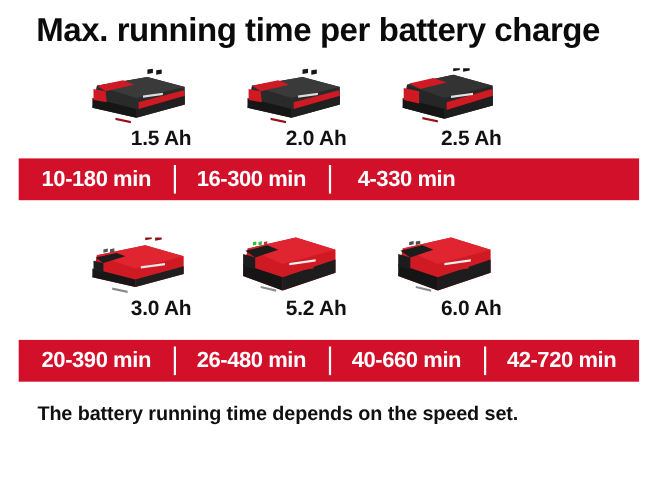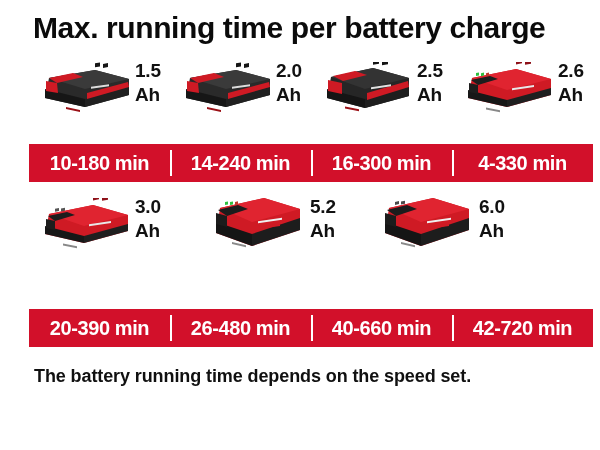--- a/index.html
+++ b/index.html
@@ -41,42 +41,43 @@
   
   .batt-row {
     position: absolute;
     left: 18px;
     width: 564px;
     display: flex;
   }
   .batt-cell {
     width: 141px;
     display: flex;
-    align-items: flex-start;
+    flex-direction: column;
+    align-items: flex-end;
     justify-content: flex-end;
   }
   .batt-art {
     height: 56px;
     display: flex;
     align-items: flex-end;
     justify-content: center;
   }
   .batt-label {
     font-size: 19px;
     font-weight: bold;
     line-height: 24px;
     color: #111111;
     margin-top: 1px;
     letter-spacing: -0.2px;
   }
 
   
   .minutes-bar {
     position: absolute;
-    left: 14px;
+    left: 2px;
     width: 564px;
     height: 38px;
     background: #d2102a;
     display: flex;
     align-items: center;
   }
   .minutes-cell {
     width: 141px;
     text-align: center;
     color: #ffffff;
@@ -182,54 +183,30 @@
             <rect x="58" y="9" width="6" height="4" fill="#141414" transform="skewY(-10)"></rect>
             <rect x="67" y="11" width="6" height="4" fill="#141414" transform="skewY(-10)"></rect>
             <rect x="56" y="33" width="20" height="2" fill="#e2e2e2" transform="skewY(-8)"></rect>
             <rect x="30" y="38" width="14" height="2" fill="#9a1016" transform="skewY(12)"></rect>
           </g>
         </svg>
       </div>
       <div class="batt-label">2.5 Ah</div>
     </div>
 
-    <div class="batt-cell">
-      <div class="batt-art">
-        <svg class="batt-svg" width="102" height="52" viewBox="0 0 102 52" aria-hidden="true">
-          <g>
-            <path d="M16 16 L60 7 L95 17 L95 33 L51 45 L12 36 Z" fill="#cf1a24"></path>
-            <path d="M16 16 L60 7 L95 17 L51 28 Z" fill="#e02430"></path>
-            <path d="M12 28 L51 38 L51 45 L12 36 Z" fill="#171717"></path>
-            <path d="M51 38 L95 26 L95 33 L51 45 Z" fill="#1f1f1f"></path>
-
-            <path d="M15 18 L34 14 L42 17 L22 23 Z" fill="#1d1d1d"></path>
-            <path d="M13 21 L22 23 L22 32 L13 30 Z" fill="#1d1d1d"></path>
-            <rect x="20" y="15" width="3" height="3" fill="#2fbf3f" transform="skewY(-11)"></rect>
-            <rect x="25" y="16" width="3" height="3" fill="#2fbf3f" transform="skewY(-11)"></rect>
-            <rect x="30" y="17" width="3" height="3" fill="#c0392b" transform="skewY(-11)"></rect>
-            <rect x="60" y="9" width="6" height="4" fill="#8e1119" transform="skewY(-10)"></rect>
-            <rect x="69" y="11" width="6" height="4" fill="#8e1119" transform="skewY(-10)"></rect>
-            <rect x="56" y="34" width="22" height="2" fill="#e8e8e8" transform="skewY(-8)"></rect>
-            <rect x="30" y="39" width="14" height="2" fill="#888888" transform="skewY(12)"></rect>
-          </g>
-        </svg>
-      </div>
-      <div class="batt-label">2.6 Ah</div>
-    </div>
 
   </div>
 
   <div class="minutes-bar" style="top:144px;">
     <div class="minutes-cell">10-180 min</div>
-    <div class="minutes-cell">14-240 min</div>
     <div class="minutes-cell">16-300 min</div>
     <div class="minutes-cell">4-330 min</div>
   </div>
 
-  <div class="batt-row" style="top:194px;gap:28px;">
+  <div class="batt-row" style="top:212px;">
 
     <div class="batt-cell">
       <div class="batt-art">
         <svg class="batt-svg" width="102" height="52" viewBox="0 0 102 52" aria-hidden="true">
           <g>
             <path d="M16 16 L60 7 L95 17 L95 33 L51 45 L12 36 Z" fill="#cf1a24"></path>
             <path d="M16 16 L60 7 L95 17 L51 28 Z" fill="#e02430"></path>
             <path d="M12 28 L51 38 L51 45 L12 36 Z" fill="#171717"></path>
             <path d="M51 38 L95 26 L95 33 L51 45 Z" fill="#1f1f1f"></path>
             <path d="M15 18 L34 14 L42 17 L22 23 Z" fill="#1d1d1d"></path>

